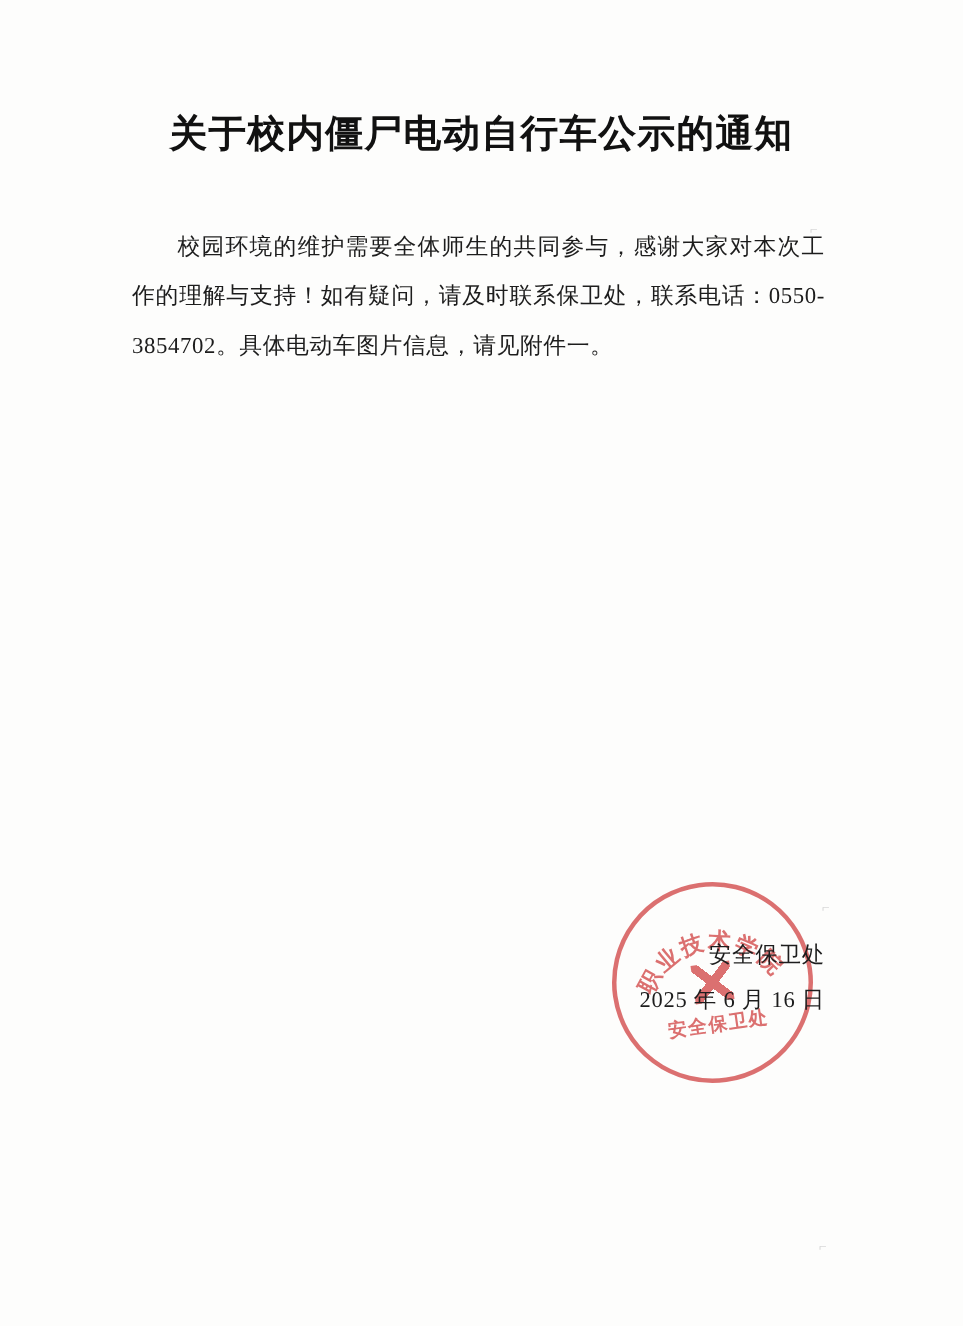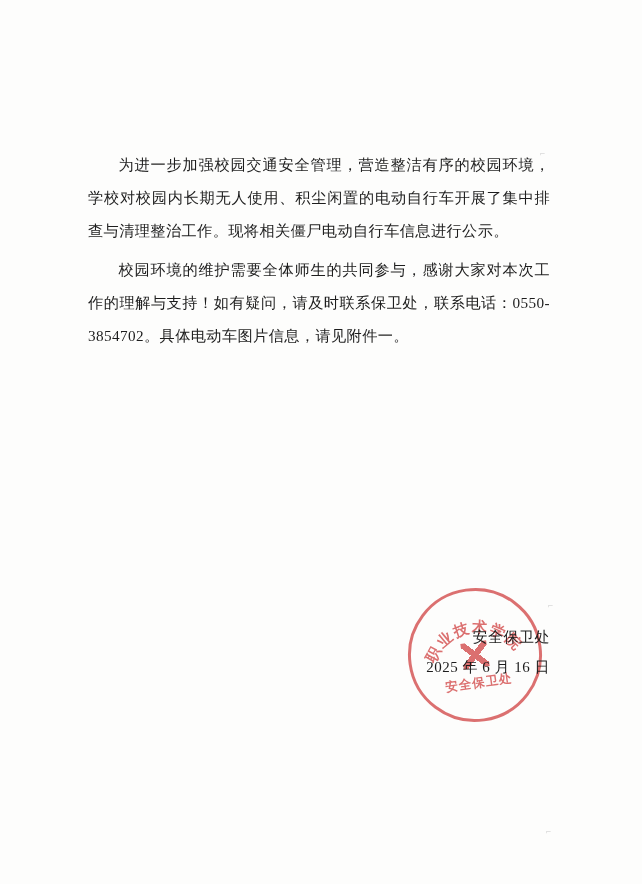--- a/index.html
+++ b/index.html
@@ -125,23 +125,23 @@
   }
   .m1 { left: 540px; top: 148px; }
   .m2 { left: 548px; top: 600px; }
   .m3 { left: 546px; top: 826px; }
 </style>
 </head>
 <body>
 
 <div class="page">
 
+  <div class="doc-title">关于校内僵尸电动自行车公示的通知</div>
 
   <div class="body-block">
-    <p class="para">为进一步加强校园交通安全管理，营造整洁有序的校园环境，学校对校园内长期无人使用、积尘闲置的电动自行车开展了集中排查与清理整治工作。现将相关僵尸电动自行车信息进行公示。</p>
     <p class="para">校园环境的维护需要全体师生的共同参与，感谢大家对本次工作的理解与支持！如有疑问，请及时联系保卫处，联系电话：0550-3854702。具体电动车图片信息，请见附件一。</p>
   </div>
 
   <div class="seal">
     <svg class="seal-arc" viewBox="0 0 128 128" aria-hidden="true">
       <defs>
         <path id="arcpath" d="M 20 74 A 46 46 0 0 1 108 74" fill="none"></path>
       </defs>
       <text>
         <textPath href="#arcpath" startOffset="50%" text-anchor="middle">职业技术学院</textPath>

